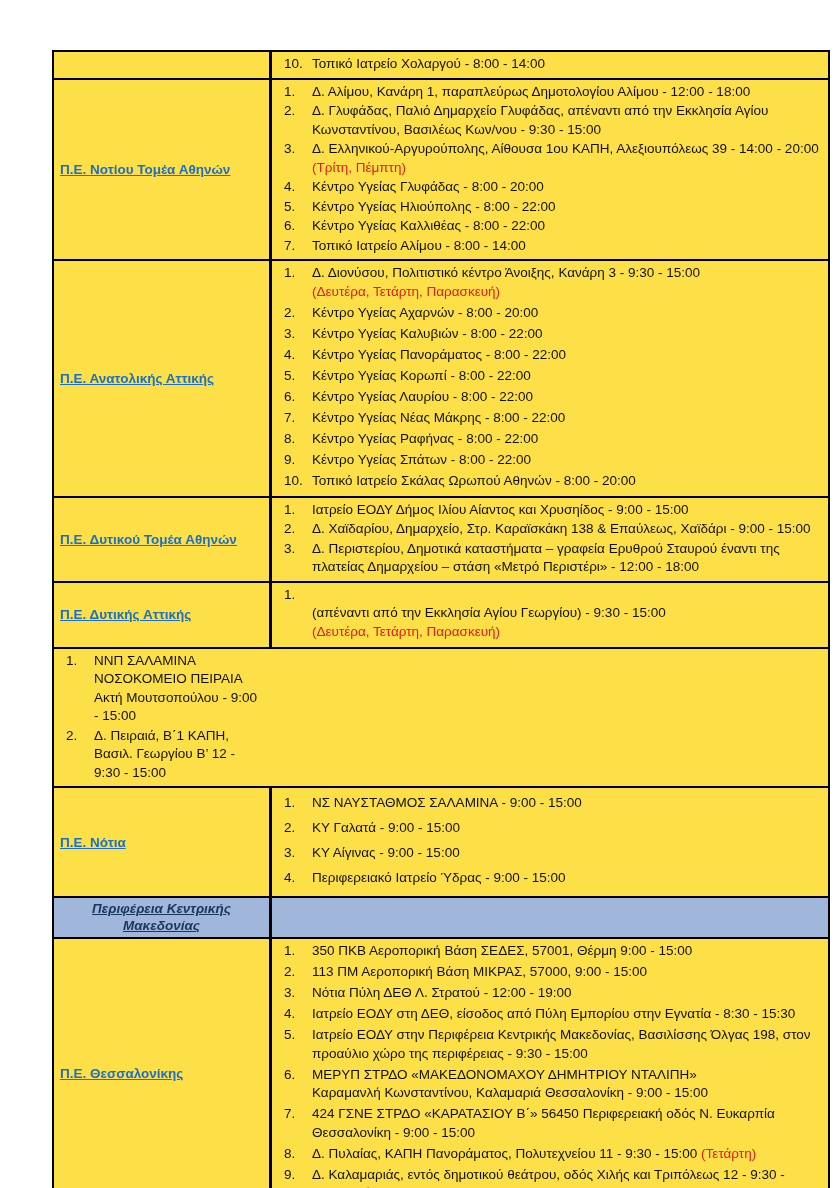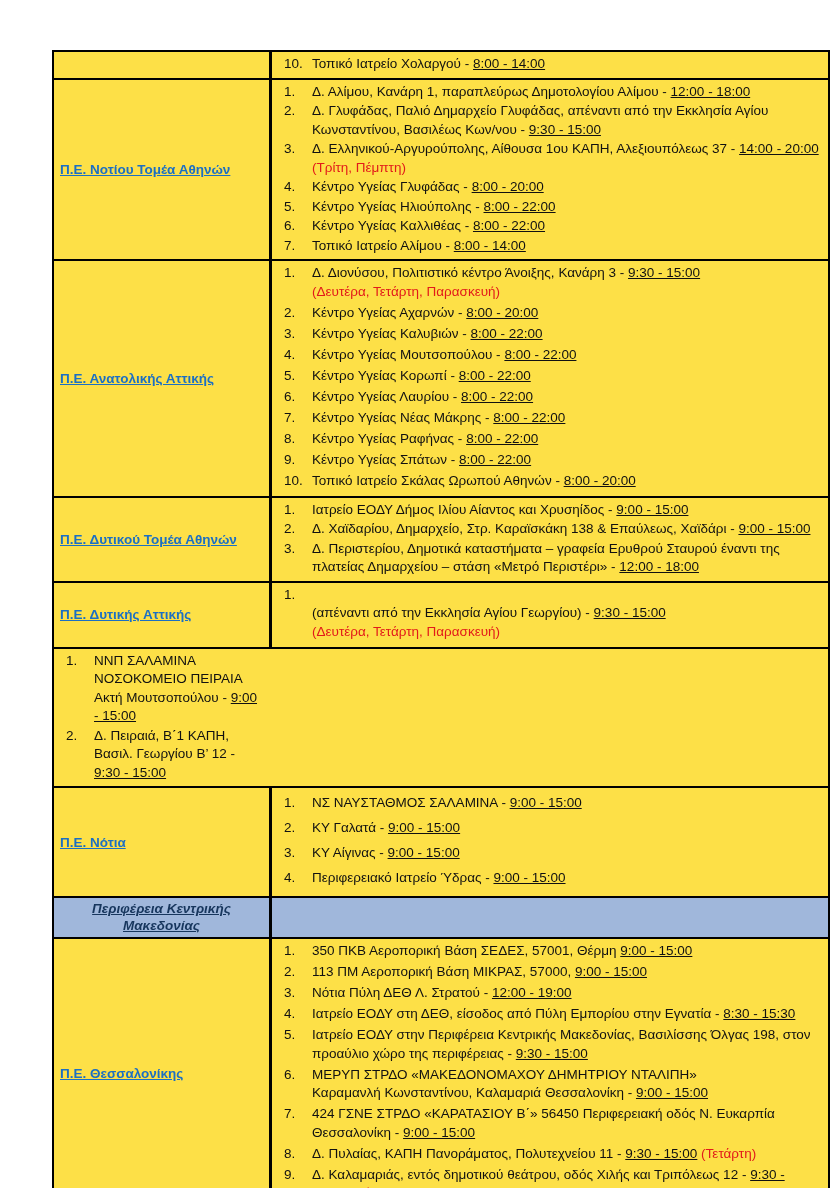--- a/index.html
+++ b/index.html
@@ -59,21 +59,21 @@
   .item{
     display:grid;
     grid-template-columns:28px 1fr;
     padding-left:12px;
     font-size:13.5px;
   }
   .item .num{white-space:nowrap;}
   .tight .item{line-height:18.5px;margin-bottom:1px;}
   .mid   .item{line-height:18.5px;margin-bottom:2.5px;}
   .loose .item{line-height:20px;margin-bottom:5px;margin-top:2px;}
-  .seg-u{text-decoration:underline;}
+  .seg-u{}
   .seg-red{color:var(--c-red,#e21a1a);}
 </style>
 </head>
 <body>
 
 <div class="doc-table">
     <div class="row tight">
       <div class="cell-left"></div>
       <div class="cell-right">
         <div class="item">
@@ -90,21 +90,21 @@
         <div class="item">
           <span class="num">1.</span>
           <span class="txt"><span>Δ. Αλίμου, Κανάρη 1, παραπλεύρως Δημοτολογίου Αλίμου - </span><span class="seg-u ">12:00 - 18:00</span></span>
         </div>
         <div class="item">
           <span class="num">2.</span>
           <span class="txt"><span>Δ. Γλυφάδας, Παλιό Δημαρχείο Γλυφάδας, απέναντι από την Εκκλησία Αγίου Κωνσταντίνου, Βασιλέως Κων/νου - </span><span class="seg-u ">9:30 - 15:00</span></span>
         </div>
         <div class="item">
           <span class="num">3.</span>
-          <span class="txt"><span>Δ. Ελληνικού-Αργυρούπολης, Αίθουσα 1ου ΚΑΠΗ, Αλεξιουπόλεως 37 - </span><span class="seg-u ">14:00 - 20:00</span><span> </span><span class="seg-red">(Τρίτη, Πέμπτη)</span></span>
+          <span class="txt"><span>Δ. Ελληνικού-Αργυρούπολης, Αίθουσα 1ου ΚΑΠΗ, Αλεξιουπόλεως 39 - </span><span class="seg-u ">14:00 - 20:00</span><span> </span><span class="seg-red">(Τρίτη, Πέμπτη)</span></span>
         </div>
         <div class="item">
           <span class="num">4.</span>
           <span class="txt"><span>Κέντρο Υγείας Γλυφάδας - </span><span class="seg-u ">8:00 - 20:00</span></span>
         </div>
         <div class="item">
           <span class="num">5.</span>
           <span class="txt"><span>Κέντρο Υγείας Ηλιούπολης - </span><span class="seg-u ">8:00 - 22:00</span></span>
         </div>
         <div class="item">
@@ -129,21 +129,21 @@
         <div class="item">
           <span class="num">2.</span>
           <span class="txt"><span>Κέντρο Υγείας Αχαρνών - </span><span class="seg-u ">8:00 - 20:00</span></span>
         </div>
         <div class="item">
           <span class="num">3.</span>
           <span class="txt"><span>Κέντρο Υγείας Καλυβιών - </span><span class="seg-u ">8:00 - 22:00</span></span>
         </div>
         <div class="item">
           <span class="num">4.</span>
-          <span class="txt"><span>Κέντρο Υγείας Μουτσοπούλου - </span><span class="seg-u ">8:00 - 22:00</span></span>
+          <span class="txt"><span>Κέντρο Υγείας Πανοράματος - </span><span class="seg-u ">8:00 - 22:00</span></span>
         </div>
         <div class="item">
           <span class="num">5.</span>
           <span class="txt"><span>Κέντρο Υγείας Κορωπί - </span><span class="seg-u ">8:00 - 22:00</span></span>
         </div>
         <div class="item">
           <span class="num">6.</span>
           <span class="txt"><span>Κέντρο Υγείας Λαυρίου - </span><span class="seg-u ">8:00 - 22:00</span></span>
         </div>
         <div class="item">

